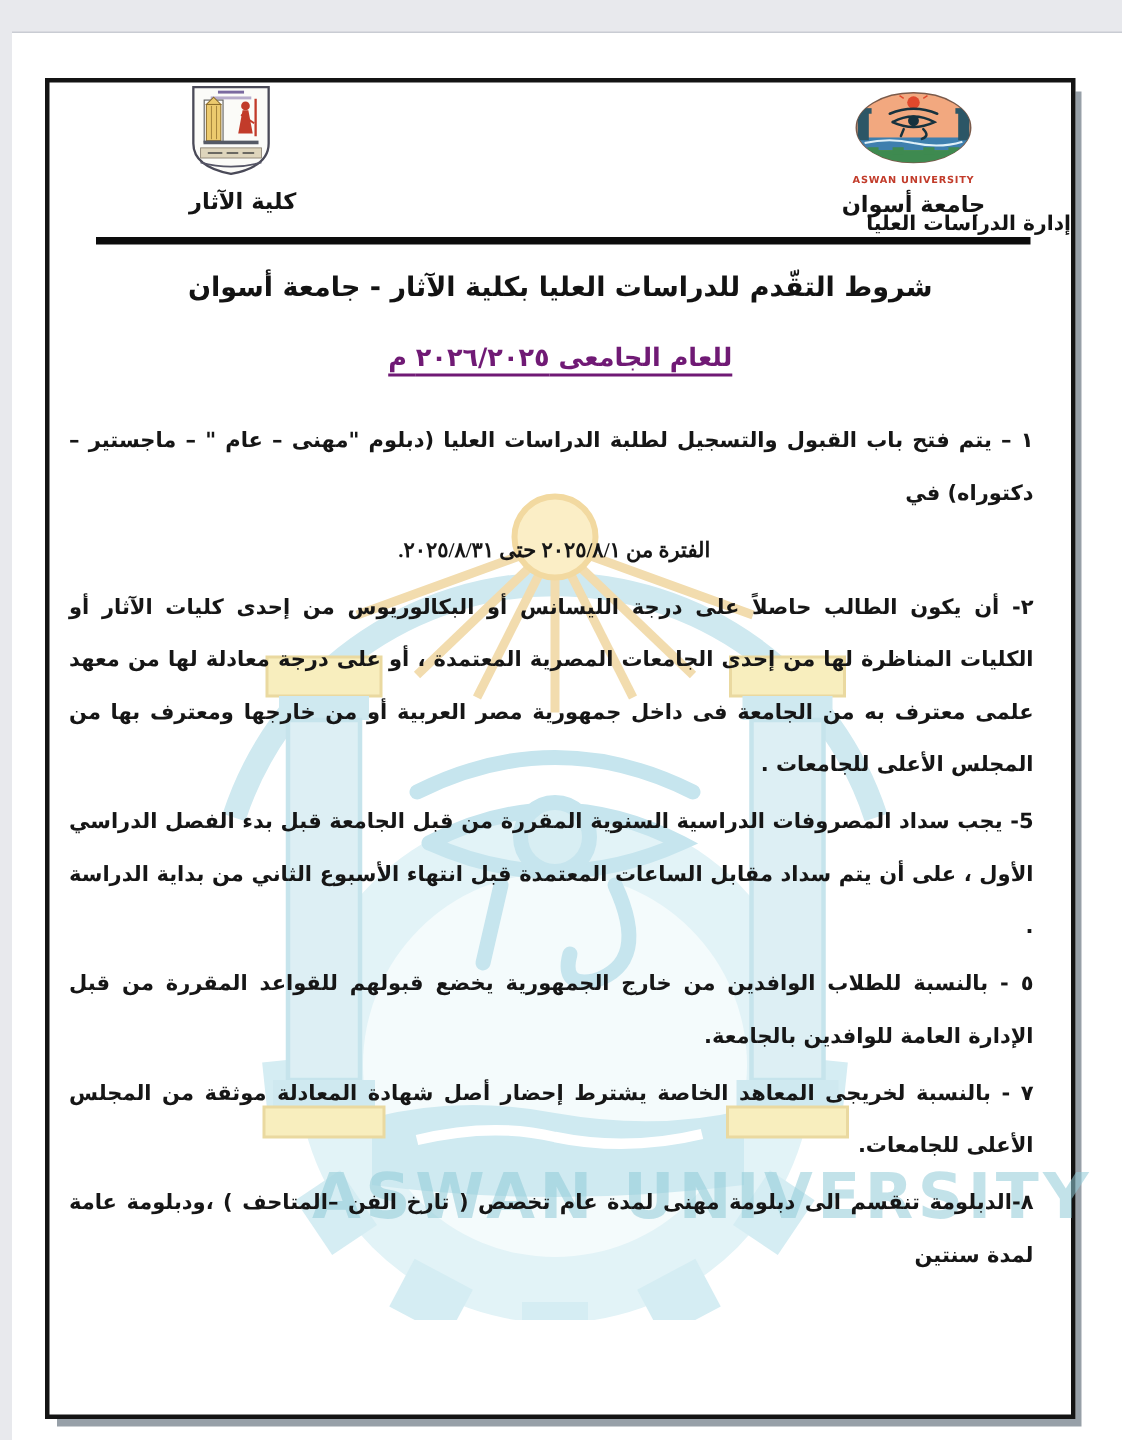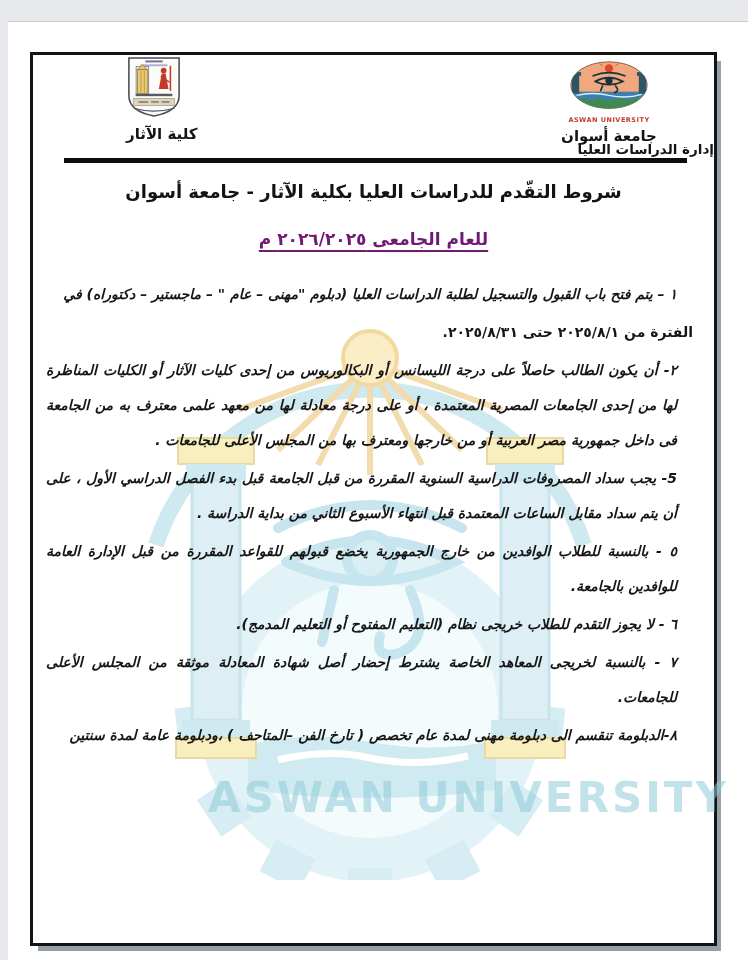--- a/index.html
+++ b/index.html
@@ -43,22 +43,22 @@
   .subtitle{
     position:absolute;top:174px;left:0;right:0;text-align:center;z-index:2;
     font-size:17px;font-weight:bold;color:#701a75;direction:rtl;
     text-decoration:underline;text-underline-offset:5px;text-decoration-thickness:2px;
   }
   
   .content{
     position:absolute;top:222px;left:13px;right:21px;z-index:2;
     direction:rtl;font-size:14px;font-weight:bold;color:#161616;line-height:35px;
   }
-  .item{margin:0 16px 3px 0;text-align:justify;font-style:italic;}
-  .date-line{margin:0 0 3px 0;text-align:right;}
+  .item{margin:0 4px 3px 0;text-align:justify;}
+  .date-line{margin:0 0 3px 0;text-align:center;font-family:Liberation Serif, serif;}
 </style>
 </head>
 <body>
 
 <div class="paper">
   <div class="frame">
 
     <svg class="wm-logo" viewBox="0 0 485 590" aria-hidden="true">
 
       <g>
@@ -189,20 +189,19 @@
 
     <div class="title">شروط التقّدم للدراسات العليا بكلية الآثار - جامعة أسوان</div>
     <div class="subtitle">للعام الجامعى ٢٠٢٦/٢٠٢٥ م</div>
 
     <div class="content">
       <p class="item">١ – يتم فتح باب القبول والتسجيل لطلبة الدراسات العليا (دبلوم "مهنى – عام " – ماجستير – دكتوراه) في</p>
       <p class="date-line">الفترة من ٢٠٢٥/٨/١ حتى ٢٠٢٥/٨/٣١.</p>
       <p class="item">٢- أن يكون الطالب حاصلاً على درجة الليسانس أو البكالوريوس من إحدى كليات الآثار أو الكليات المناظرة لها من إحدى الجامعات المصرية المعتمدة ، أو على درجة معادلة لها من معهد علمى معترف به من الجامعة فى داخل جمهورية مصر العربية أو من خارجها ومعترف بها من المجلس الأعلى للجامعات .</p>
       <p class="item">5- يجب سداد المصروفات الدراسية السنوية المقررة من قبل الجامعة قبل بدء الفصل الدراسي الأول ، على أن يتم سداد مقابل الساعات المعتمدة قبل انتهاء الأسبوع الثاني من بداية الدراسة .</p>
       <p class="item">٥ - بالنسبة للطلاب الوافدين من خارج الجمهورية يخضع قبولهم للقواعد المقررة من قبل الإدارة العامة للوافدين بالجامعة.</p>
-      <p class="item">٦ - لا يجوز التقدم للطلاب خريجى نظام (التعليم المفتوح أو التعليم المدمج).</p>
       <p class="item">٧ - بالنسبة لخريجى المعاهد الخاصة يشترط إحضار أصل شهادة المعادلة موثقة من المجلس الأعلى للجامعات.</p>
       <p class="item">٨-الدبلومة تنقسم الى دبلومة مهنى لمدة عام تخصص ( تارخ الفن –المتاحف ) ،ودبلومة عامة لمدة سنتين</p>
 
     </div>
 
   </div>
 </div>
 
 </body></html>

